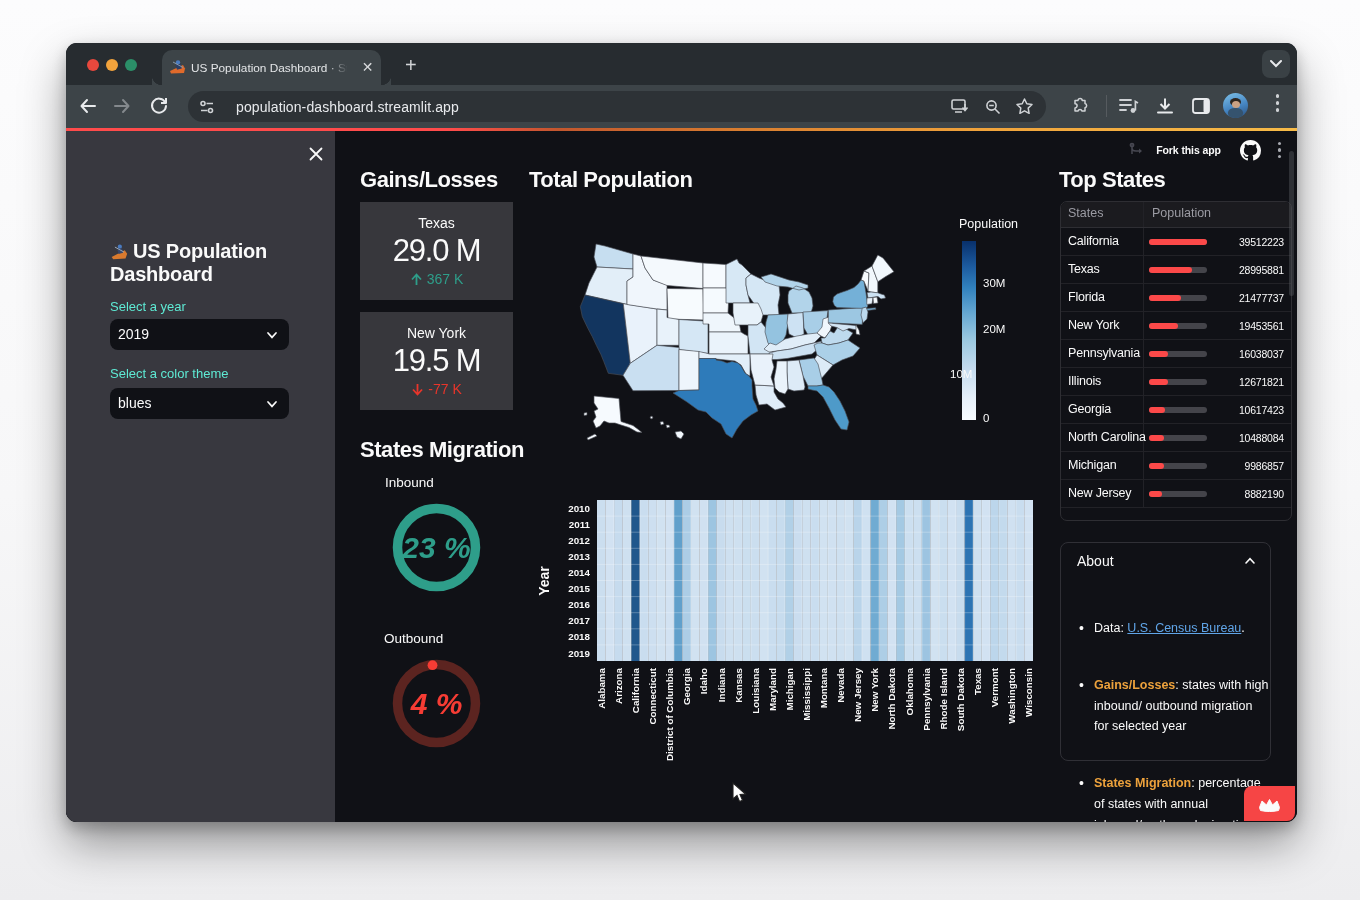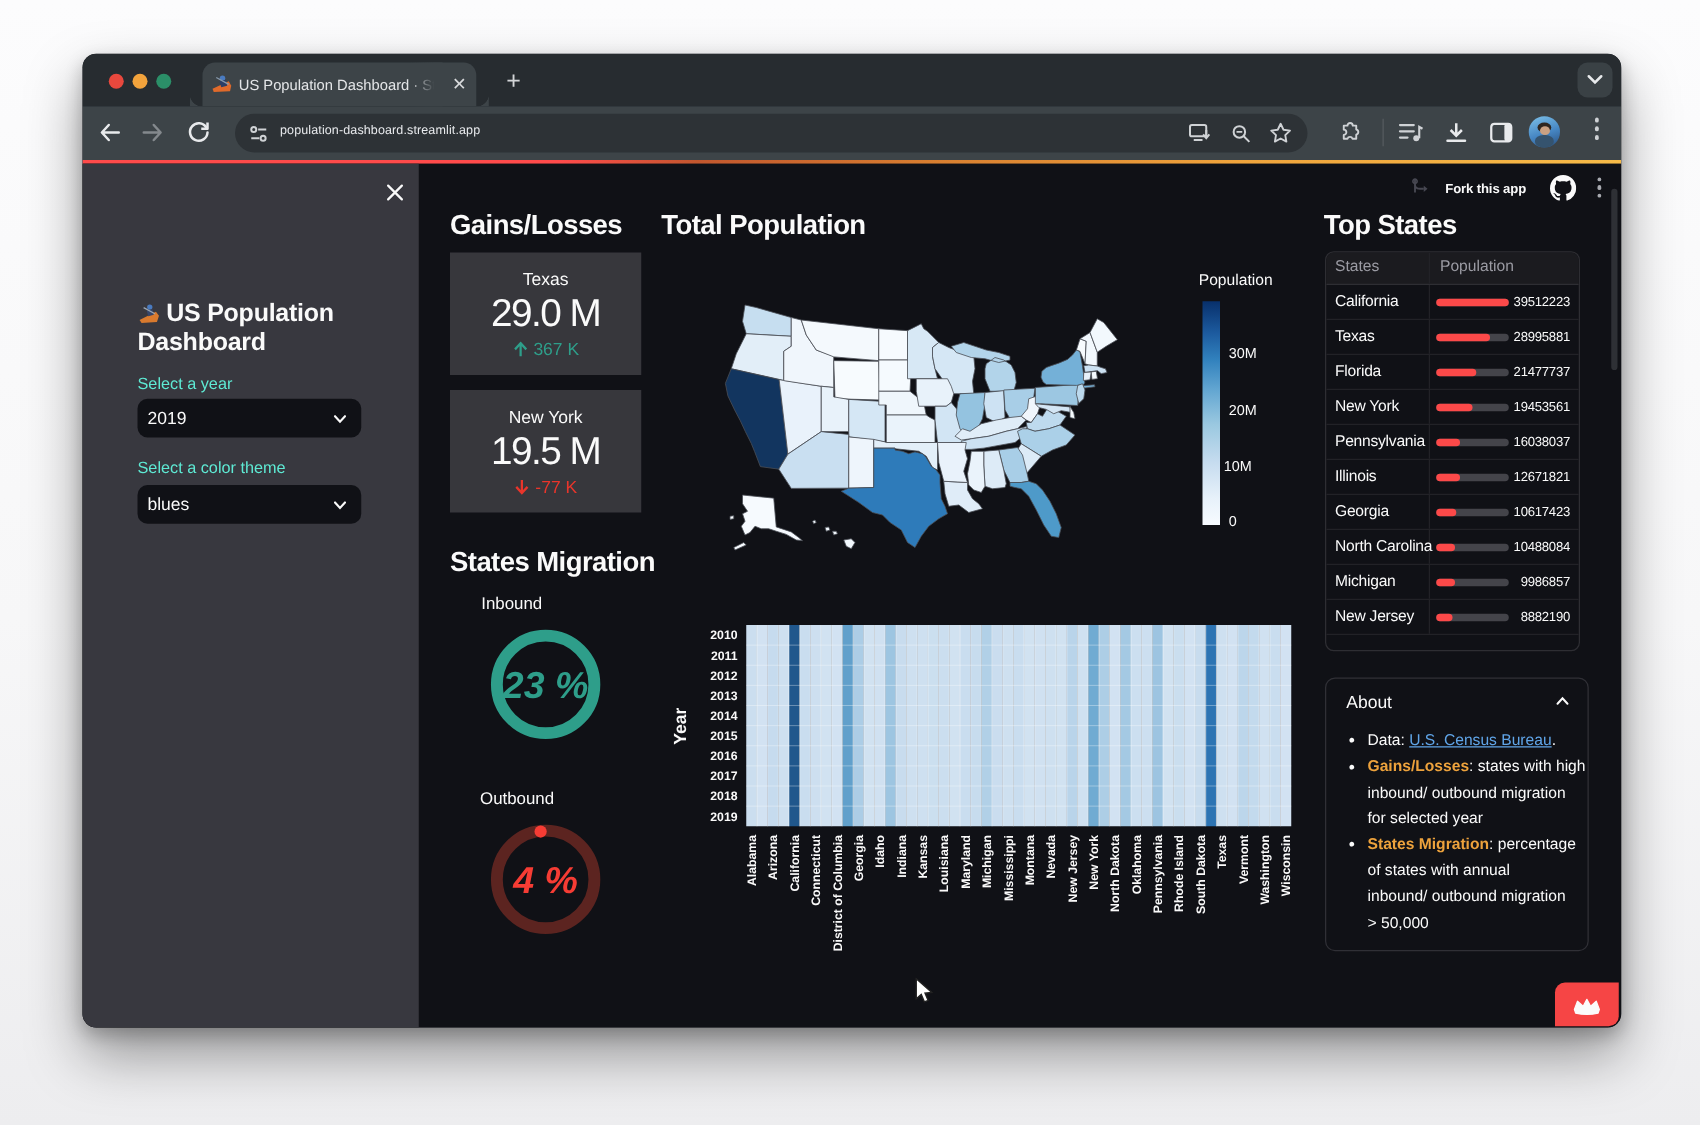--- a/index.html
+++ b/index.html
@@ -14,53 +14,53 @@
 #tab:before, #tab:after { content:""; position:absolute; bottom:0; width:10px; height:10px; background:radial-gradient(circle at 0 0, rgba(0,0,0,0) 10px, #3d4448 10.5px); }
 #tab:before { left:-10px; transform:scaleX(-1); }
 #tab:after { right:-10px; }
 .tabtitle { position:absolute; left:29px; top:11px; font-size:11.8px; color:#e4e6e8; white-space:nowrap; width:172px; overflow:hidden; }
 .tabfade { position:absolute; right:27px; top:0; width:26px; height:35px; background:linear-gradient(90deg, rgba(61,68,72,0), #3d4448 75%); }
 .tabx { position:absolute; right:6px; top:10px; width:15px; height:15px; color:#d8dadc; font-size:14px; line-height:15px; text-align:center; }
 .newtab { position:absolute; left:339px; top:11px; color:#d3d5d7; font-size:20px; font-weight:400; }
 #winchev { position:absolute; right:7px; top:7px; width:28px; height:28px; background:#3a4145; border-radius:8px; }
 #toolbar { position:absolute; left:0; top:42px; width:100%; height:43px; background:#3d4448; }
 #urlpill { position:absolute; left:122px; top:6px; width:858px; height:31px; background:#2d3236; border-radius:16px; }
-.urltext { position:absolute; left:36px; top:7.5px; font-size:10px; color:#e8eaed; letter-spacing:.1px; }
+.urltext { position:absolute; left:48px; top:7.5px; font-size:14px; color:#e8eaed; letter-spacing:.1px; }
 #decor { position:absolute; left:0; top:85px; width:100%; height:3px;
   background:linear-gradient(90deg,#ff4b4b 0%,#ff4b4b 31%,#c2572e 40%,#d87e30 55%,#f0a43c 75%,#f7bb48 100%); }
 #app { position:absolute; left:0; top:88px; width:100%; height:691px; background:#101116; }
 #sidebar { position:absolute; left:0; top:0; width:269px; height:100%; background:#38383f; }
 .sbx { position:absolute; left:242px; top:15px; width:16px; height:16px; }
 .sbtitle { position:absolute; left:44px; top:109px; width:185px; font-size:20px; line-height:22.5px; font-weight:700; color:#fafafa; letter-spacing:-.2px; }
 .sblabel { position:absolute; left:44px; font-size:13px; color:#5eead4; }
 .sbselect { position:absolute; left:44px; width:179px; height:31px; background:#101116; border-radius:8px; color:#fafafa; font-size:14px; line-height:31px; padding-left:8px; }
 .sbchev { position:absolute; right:10px; top:9px; width:14px; height:14px; }
 .h2 { position:absolute; font-size:22px; font-weight:700; color:#fafafa; letter-spacing:-.45px; }
 .mcard { position:absolute; left:294px; width:153px; height:98px; background:#37373c; text-align:center; color:#fafafa; }
 .mlabel { margin-top:13px; font-size:14px; }
 .mvalue { margin-top:2px; font-size:31px; letter-spacing:-1.2px; }
 .mdelta { margin-top:2px; font-size:14px; }
 .green { color:#2e9e8a; } .red { color:#e8352b; }
 .dlabel { position:absolute; font-size:13.5px; color:#fafafa; }
 .forkrow { position:absolute; right:16px; top:9px; height:26px; color:#fafafa; font-size:10.5px; letter-spacing:-.1px; font-weight:700; }
-#tbl { position:absolute; left:994px; top:70px; width:204px; height:320px; border:1px solid #2e2e33; border-radius:7px; overflow:hidden; background:#101116; }
+#tbl { position:absolute; left:994px; top:70px; width:232px; height:320px; border:1px solid #2e2e33; border-radius:7px; overflow:hidden; background:#101116; }
 .thead { display:flex; height:26px; background:#1b1b1f; border-bottom:1px solid #2e2e33; color:#9b9ba3; font-size:12.5px; }
 .trow { display:flex; height:28px; border-bottom:1px solid #222227; color:#fafafa; font-size:12.5px; letter-spacing:-.2px; }
 .tc1 { width:83px; padding:6px 0 0 7px; border-right:1px solid #222227; white-space:nowrap; }
 .tc2 { position:relative; flex:1; }
 .thead .tc1 { padding-top:4px; } .thead .tc2 { padding:4px 0 0 8px; }
 .pbar { position:absolute; left:5px; top:11px; width:58px; height:6px; background:#44444a; border-radius:3px; }
 .pfill { height:6px; background:#fc4949; border-radius:3px; }
 .pval { position:absolute; right:7px; top:8px; font-size:10.5px; }
 #about { position:absolute; left:994px; top:411px; width:211px; height:219px; border:1px solid #303036; border-radius:8px; color:#fafafa; }
 .abt { position:absolute; left:16px; top:10px; font-size:14px; }
 .abchev { position:absolute; right:14px; top:12px; width:12px; height:12px; }
 .abbody { position:absolute; left:12px; top:39px; width:198px; font-size:12.5px; line-height:20.8px; }
 .abbody ul { list-style:none; }
-.abbody li { position:relative; padding-left:21px; white-space:nowrap; }
+.abbody li { position:relative; padding-left:21px; white-space:nowrap;margin-top:36px; }
 .abbody li:before { content:"\2022"; position:absolute; left:6px; font-size:14px; }
 .alink { color:#60a5e8; text-decoration:underline; }
 .aorange { color:#eda23c; font-weight:700; }
 .hlab { font-size:9.8px; font-weight:700; fill:#fafafa; font-family:"Liberation Sans",sans-serif; }
 .scrollbar { position:absolute; right:3px; top:20px; width:5px; height:145px; background:#5c5f63; border-radius:3px; opacity:.4; }
 #badge { position:absolute; right:2px; bottom:1px; width:51px; height:35px; background:#f64545; border-radius:8px 0 8px 0; }
 </style></head>
 <body>
 <div id="stage">
  <div id="win">
@@ -261,21 +261,21 @@
 <path d="M292,59.5 L296,59 L302.8,59.8 L306,61 L309.4,62 L310.6,65 L306,65.9 L303,63.5 L293,65 Z" fill="#cce1f2" stroke="#4a4e55" stroke-width="0.65" stroke-linejoin="round"></path>
 <path d="M292,65 L298,64.5 L297,70.8 L291.7,71.4 Z" fill="#e7f1fa" stroke="#4a4e55" stroke-width="0.65" stroke-linejoin="round"></path>
 <path d="M298,64.5 L302,64 L303,70 L298.5,70.5 Z" fill="#f4f9fd" stroke="#4a4e55" stroke-width="0.65" stroke-linejoin="round"></path>
 <path d="M19,163 L44,165.5 L46,188.5 L52,190.5 L58,192.5 L64,197 L67,199.5 L62,199 L54,194.5 L46,192 L40,190 L34,190 L29,188 L25,193 L21,195 L18,188 L21,184 L19,178 L23,176 L19,170 Z M9,180 L12,179.5 L12,182 L9,182.5 Z M12,205 L20,201 L22,203 L13,207 Z" fill="#f6fafe" stroke="#4a4e55" stroke-width="0.65" stroke-linejoin="round"></path>
 <path d="M75,184 L77,183 L78,185 L76,186 Z M85,189 L88,188.5 L89,191 L86,192 Z M91,192 L94,192 L95,194 L92,195 Z M100,199 L106,198 L109,201 L106,206 L102,204 Z" fill="#f2f8fd" stroke="#4a4e55" stroke-width="0.65" stroke-linejoin="round"></path>
 </svg></div>
     <div class="abs" style="left:893px;top:86px;font-size:12.5px;color:#fafafa">Population</div>
     <div class="abs" style="left:896px;top:110px;width:14px;height:179px;background:linear-gradient(180deg,#08306b 0%,#1c5a9e 14%,#3181bd 26%,#64a7d2 40%,#9ac8e0 55%,#c6dcef 72%,#e7f1fa 88%,#f7fbff 100%)"></div>
     <div class="abs" style="left:917px;top:146px;font-size:11.5px;color:#fafafa">30M</div>
     <div class="abs" style="left:917px;top:192px;font-size:11.5px;color:#fafafa">20M</div>
-    <div class="abs" style="left:913px;top:237px;font-size:11.5px;color:#fafafa">10M</div>
+    <div class="abs" style="left:884px;top:237px;font-size:11.5px;color:#fafafa">10M</div>
     <div class="abs" style="left:917px;top:281px;font-size:11.5px;color:#fafafa">0</div>
     <svg class="abs" style="left:495px;top:365px" width="560" height="300" viewBox="0 0 560 300">
       <g transform="translate(36,4)">
       <rect x="0.00" y="0" width="8.55" height="161.0" fill="rgb(203,222,239)"></rect>
 <rect x="8.55" y="0" width="8.55" height="161.0" fill="rgb(210,226,242)"></rect>
 <rect x="17.10" y="0" width="8.55" height="161.0" fill="rgb(198,219,238)"></rect>
 <rect x="25.65" y="0" width="8.55" height="161.0" fill="rgb(206,224,240)"></rect>
 <rect x="34.20" y="0" width="8.55" height="161.0" fill="rgb(32,87,140)"></rect>
 <rect x="42.75" y="0" width="8.55" height="161.0" fill="rgb(201,221,239)"></rect>
 <rect x="51.29" y="0" width="8.55" height="161.0" fill="rgb(205,223,240)"></rect>

